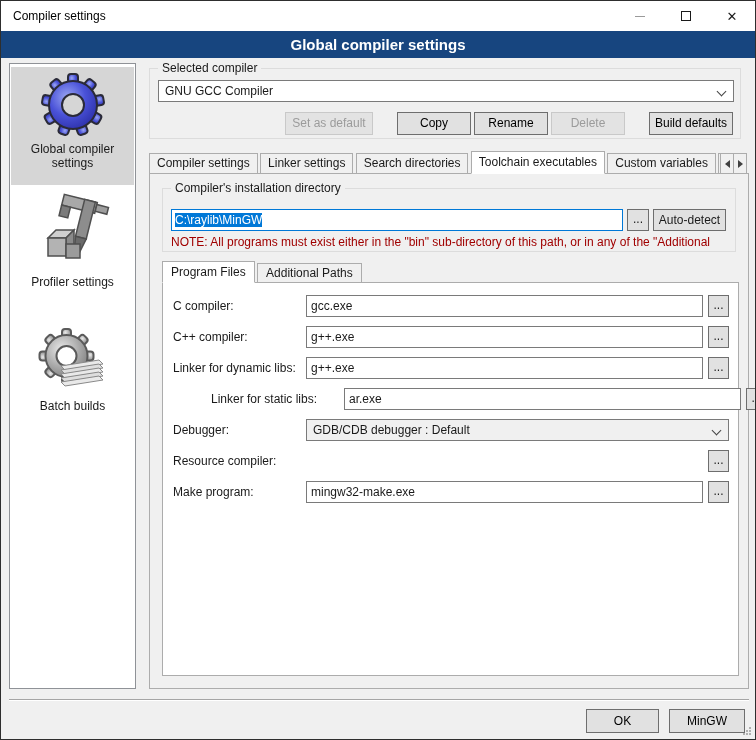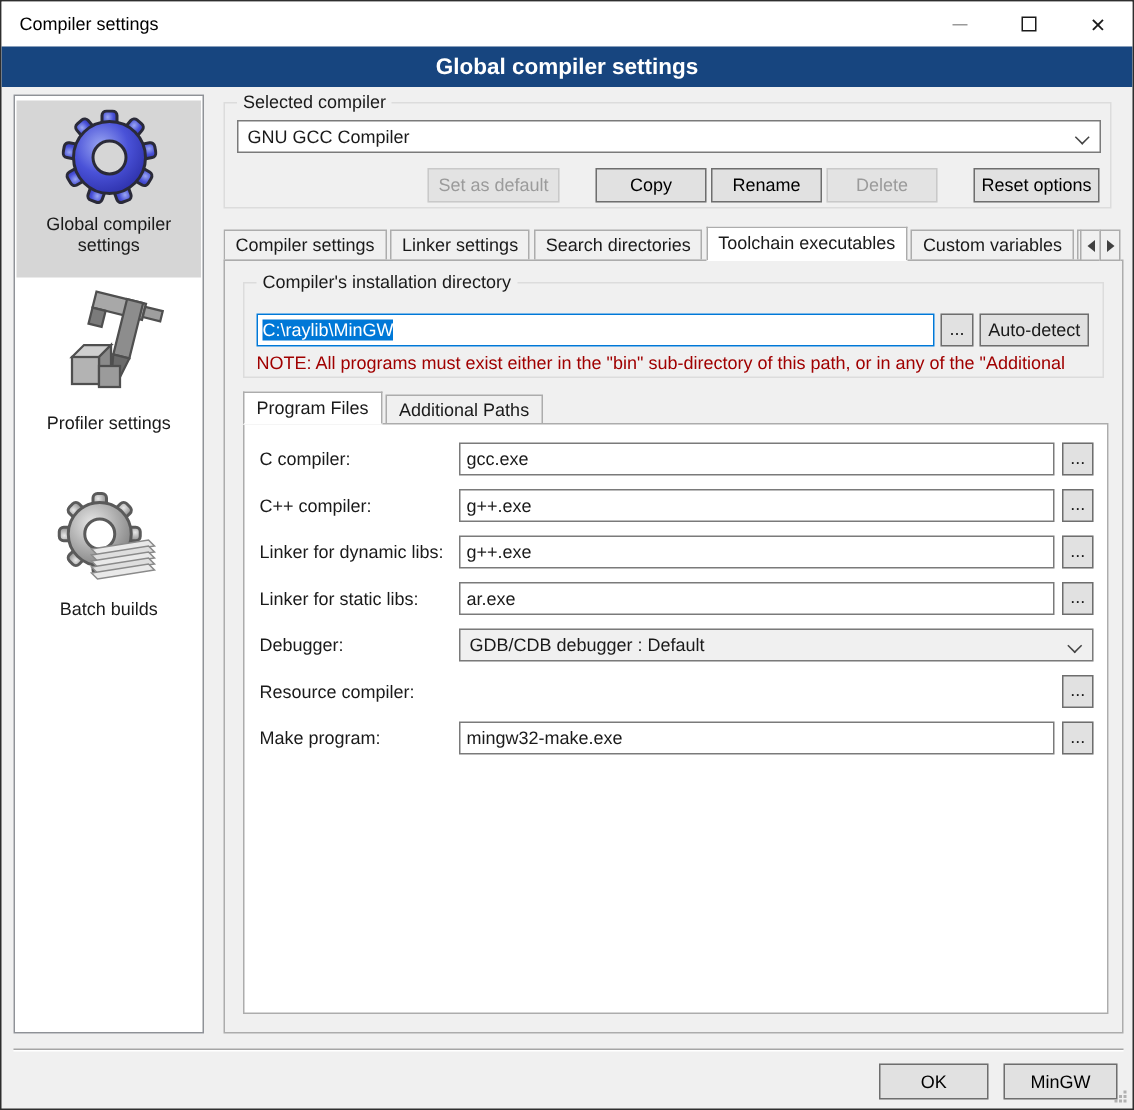--- a/index.html
+++ b/index.html
@@ -232,21 +232,21 @@
   <div class="groupbox grp-compiler">
     <span class="grp-label">Selected compiler</span>
     <div class="combo compiler-combo">
       <span>GNU GCC Compiler</span>
       <span class="chev"></span>
     </div>
     <div class="btn disabled b-setdefault">Set as default</div>
     <div class="btn b-copy">Copy</div>
     <div class="btn b-rename">Rename</div>
     <div class="btn disabled b-delete">Delete</div>
-    <div class="btn b-reset">Reset options</div>
+    <div class="btn b-reset">Build defaults</div>
   </div>
 
   <div class="tabstrip">
     <span class="tab">Compiler settings</span>
     <span class="tab">Linker settings</span>
     <span class="tab">Search directories</span>
     <span class="tab active">Toolchain executables</span>
     <span class="tab">Custom variables</span>
     <span class="tab clipped">Build options</span>
   </div>
@@ -289,21 +289,21 @@
         <input class="frow-input" value="g++.exe" style="">
         <div class="mini-btn frow-browse" style="position:absolute;">...</div>
       </div>
 
       <div class="frow" style="top:74px;">
         <span class="frow-label">Linker for dynamic libs:</span>
         <input class="frow-input" value="g++.exe" style="">
         <div class="mini-btn frow-browse" style="position:absolute;">...</div>
       </div>
 
-      <div class="frow" style="top:105px;">
+      <div class="frow" style="top:105px;margin-left:38px;">
         <span class="frow-label">Linker for static libs:</span>
         <input class="frow-input" value="ar.exe" style="">
         <div class="mini-btn frow-browse" style="position:absolute;">...</div>
       </div>
 
       <div class="frow" style="top:136px;">
         <span class="frow-label">Debugger:</span>
         <div class="combo gray frow-combo" style="position:absolute;">
           <span>GDB/CDB debugger : Default</span>
           <span class="chev"></span>

